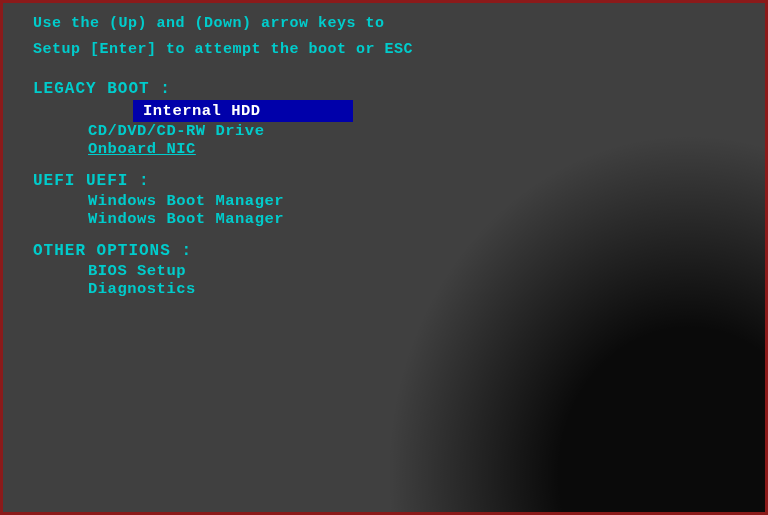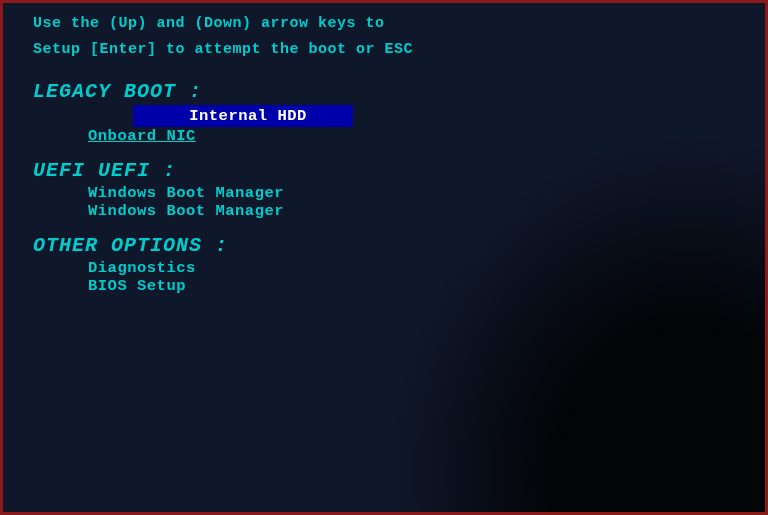--- a/index.html
+++ b/index.html
@@ -13,21 +13,21 @@
       height: 515px;
       background-color: #0a0a0a;
       overflow: hidden;
       font-family: 'Courier New', Courier, monospace;
       position: relative;
     }
 
     .bios-screen {
       width: 100%;
       height: 100%;
-      background: #0f172a;
+      background: #404040;
       border: 3px solid #8b1a1a;
       position: relative;
       overflow: hidden;
       padding: 0 30px;
     }
 
     
     .shadow-overlay {
       position: absolute;
       bottom: 0;
@@ -57,45 +57,43 @@
       white-space: nowrap;
     }
 
     .menu-section {
       position: relative;
       z-index: 1;
     }
 
     .section-label {
       color: #00cccc;
-      font-size: 20px;
+      font-size: 16px;
       font-weight: bold;
       letter-spacing: 1px;
       margin-top: 14px;
       margin-bottom: 2px;
-      font-style: italic;
     }
 
     .menu-item {
       color: #00cccc;
       font-size: 15.5px;
       font-weight: bold;
       padding: 2px 0 2px 60px;
       letter-spacing: 0.5px;
       cursor: pointer;
     }
 
     .menu-item.selected {
       background-color: #0000aa;
       color: #ffffff;
       display: inline-block;
       min-width: 220px;
       padding-left: 10px;
       margin-left: 50px;
-      text-align: center;
     }
 
     .menu-item-wrapper {
       padding-left: 0;
     }
 
     .menu-item-wrapper.selected-wrapper {
       padding-left: 50px;
     }
 
@@ -115,35 +113,38 @@
   </div>
 
   <div class="menu-section">
 
     <div class="section-label">LEGACY BOOT :</div>
 
     <div class="menu-item-wrapper selected-wrapper">
       <span class="menu-item selected">Internal HDD</span>
     </div>
     <div class="item-indent">
+      <span class="menu-item" style="padding-left:0;">CD/DVD/CD-RW Drive</span>
+    </div>
+    <div class="item-indent">
       <span class="menu-item" style="padding-left:0;text-decoration:underline;">Onboard NIC</span>
     </div>
 
     <div class="section-label">UEFI UEFI :</div>
 
     <div class="item-indent">
       <span class="menu-item" style="padding-left:0;">Windows Boot Manager</span>
     </div>
     <div class="item-indent">
       <span class="menu-item" style="padding-left:0;">Windows Boot Manager</span>
     </div>
 
     <div class="section-label">OTHER OPTIONS :</div>
 
     <div class="item-indent">
-      <span class="menu-item" style="padding-left:0;">Diagnostics</span>
+      <span class="menu-item" style="padding-left:0;">BIOS Setup</span>
     </div>
     <div class="item-indent">
-      <span class="menu-item" style="padding-left:0;">BIOS Setup</span>
+      <span class="menu-item" style="padding-left:0;">Diagnostics</span>
     </div>
 
   </div>
 </div>
 
 </body></html>

